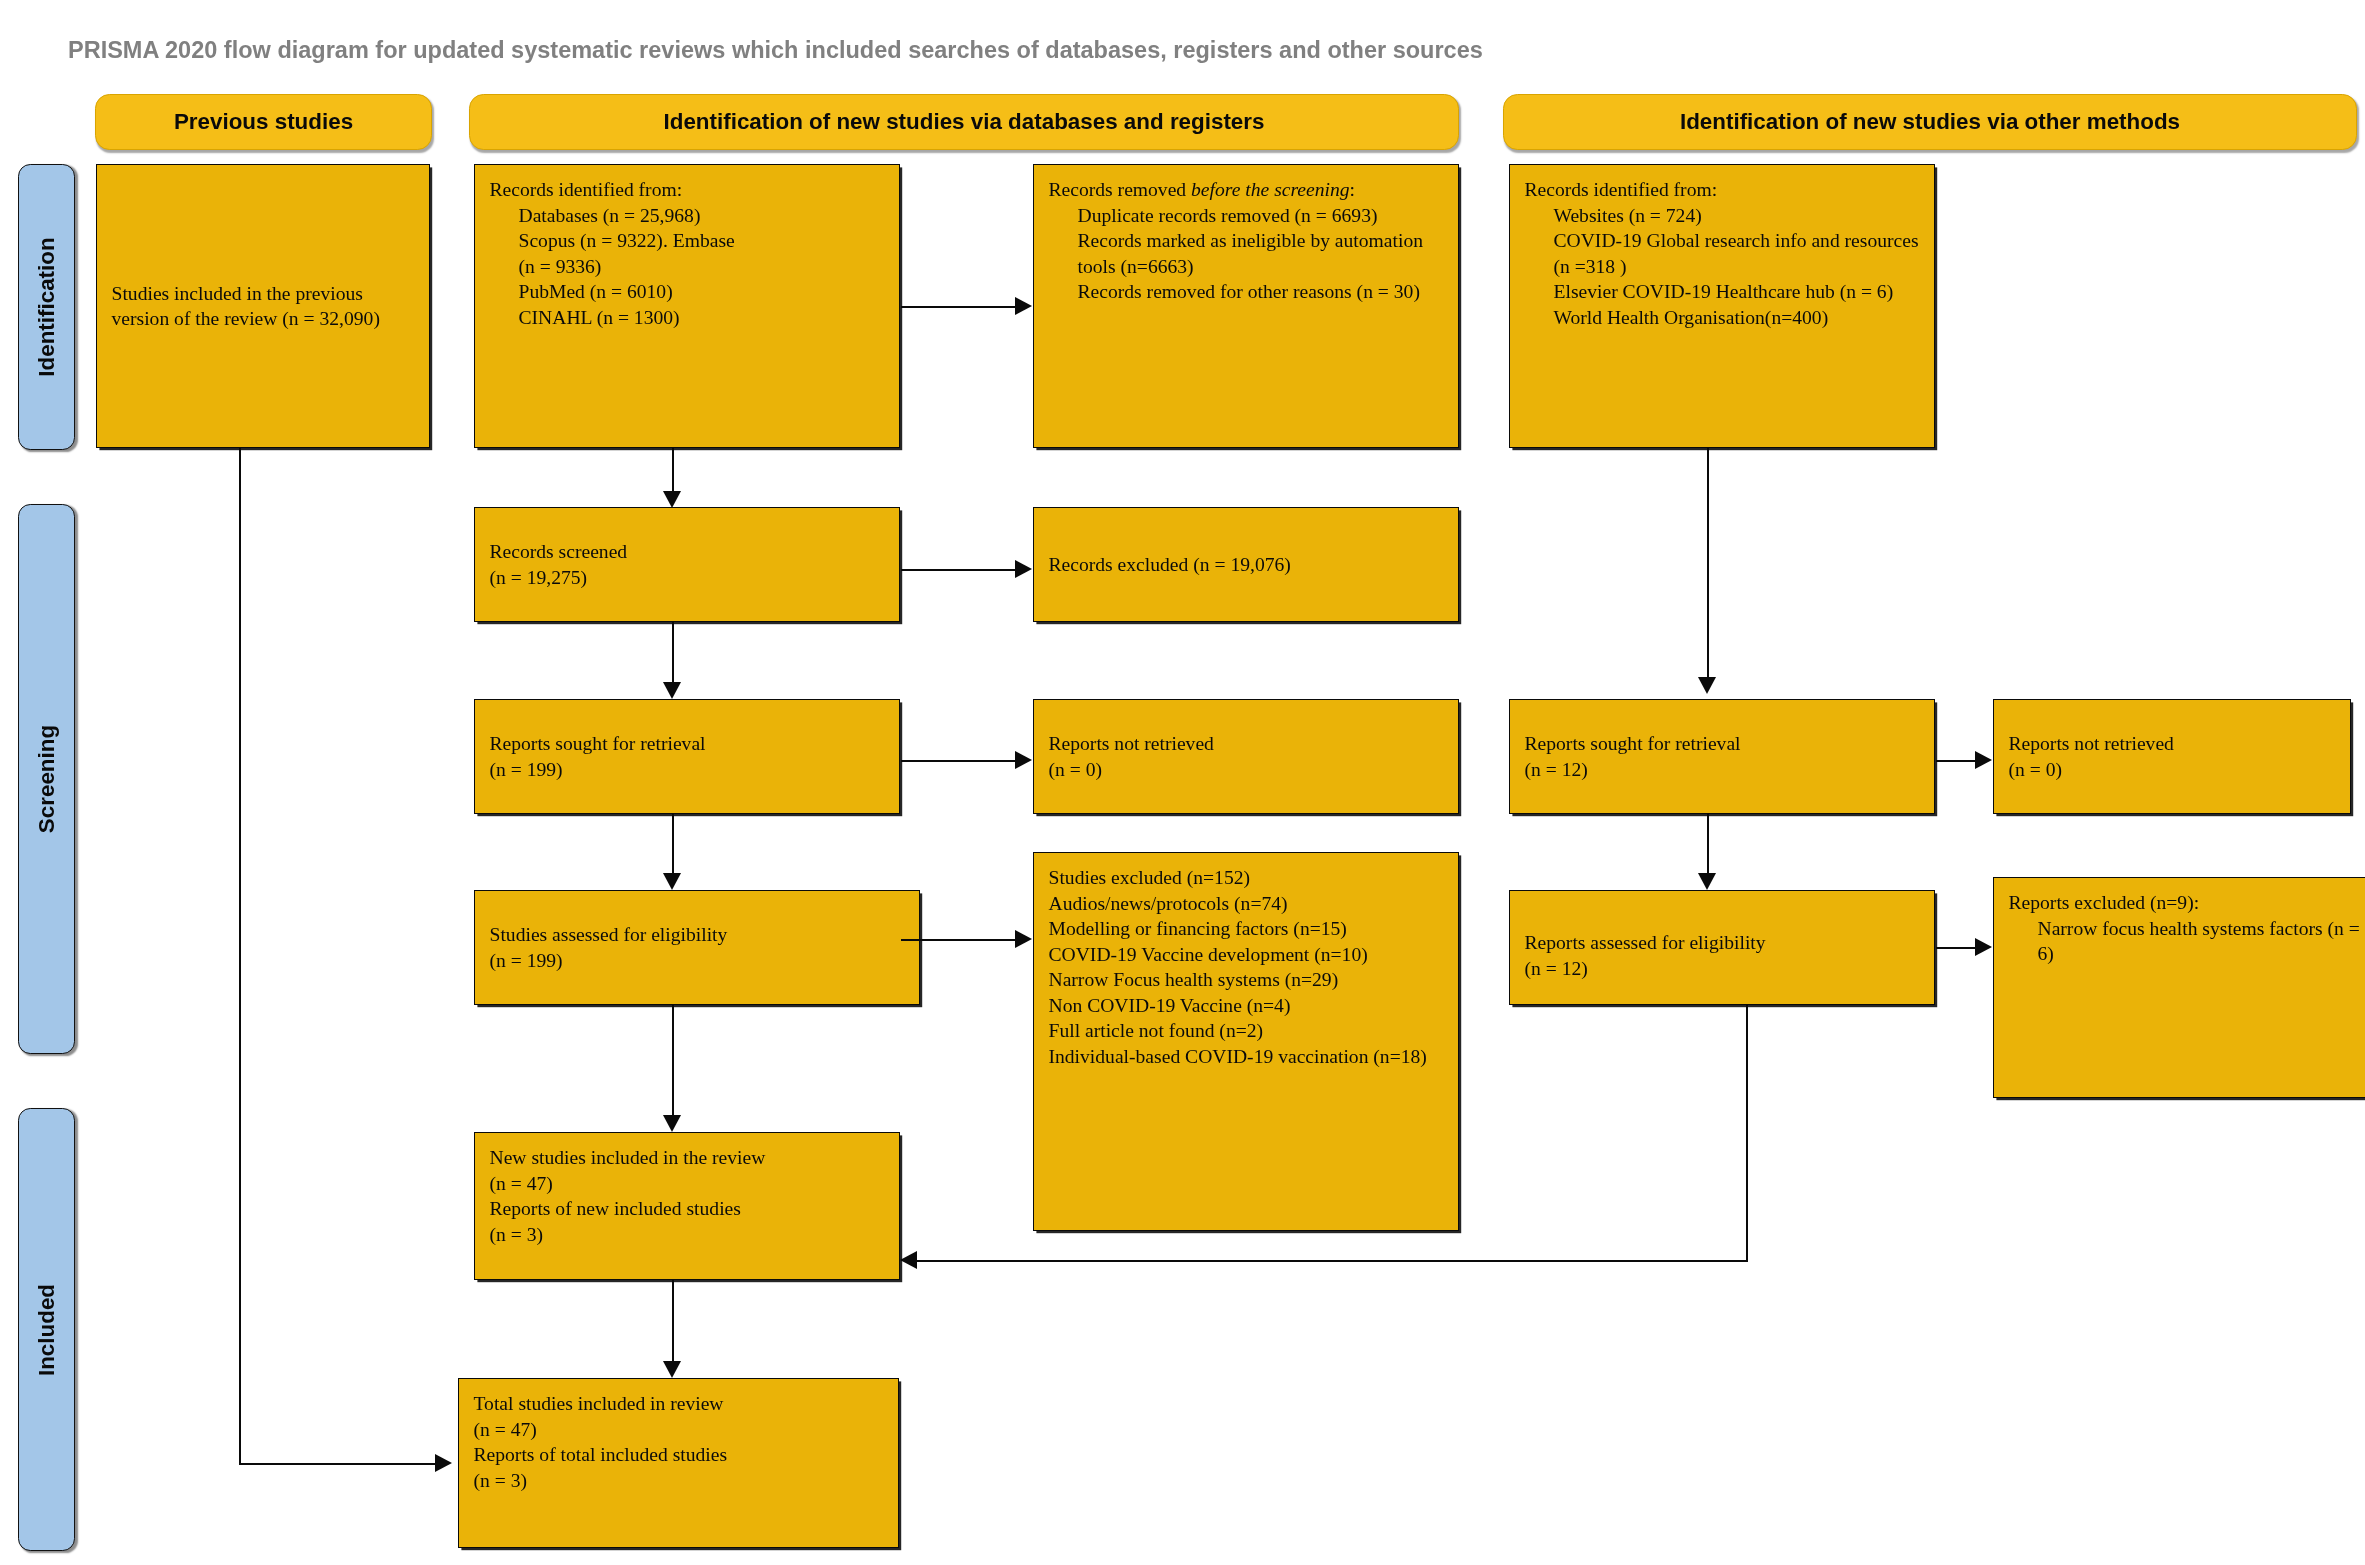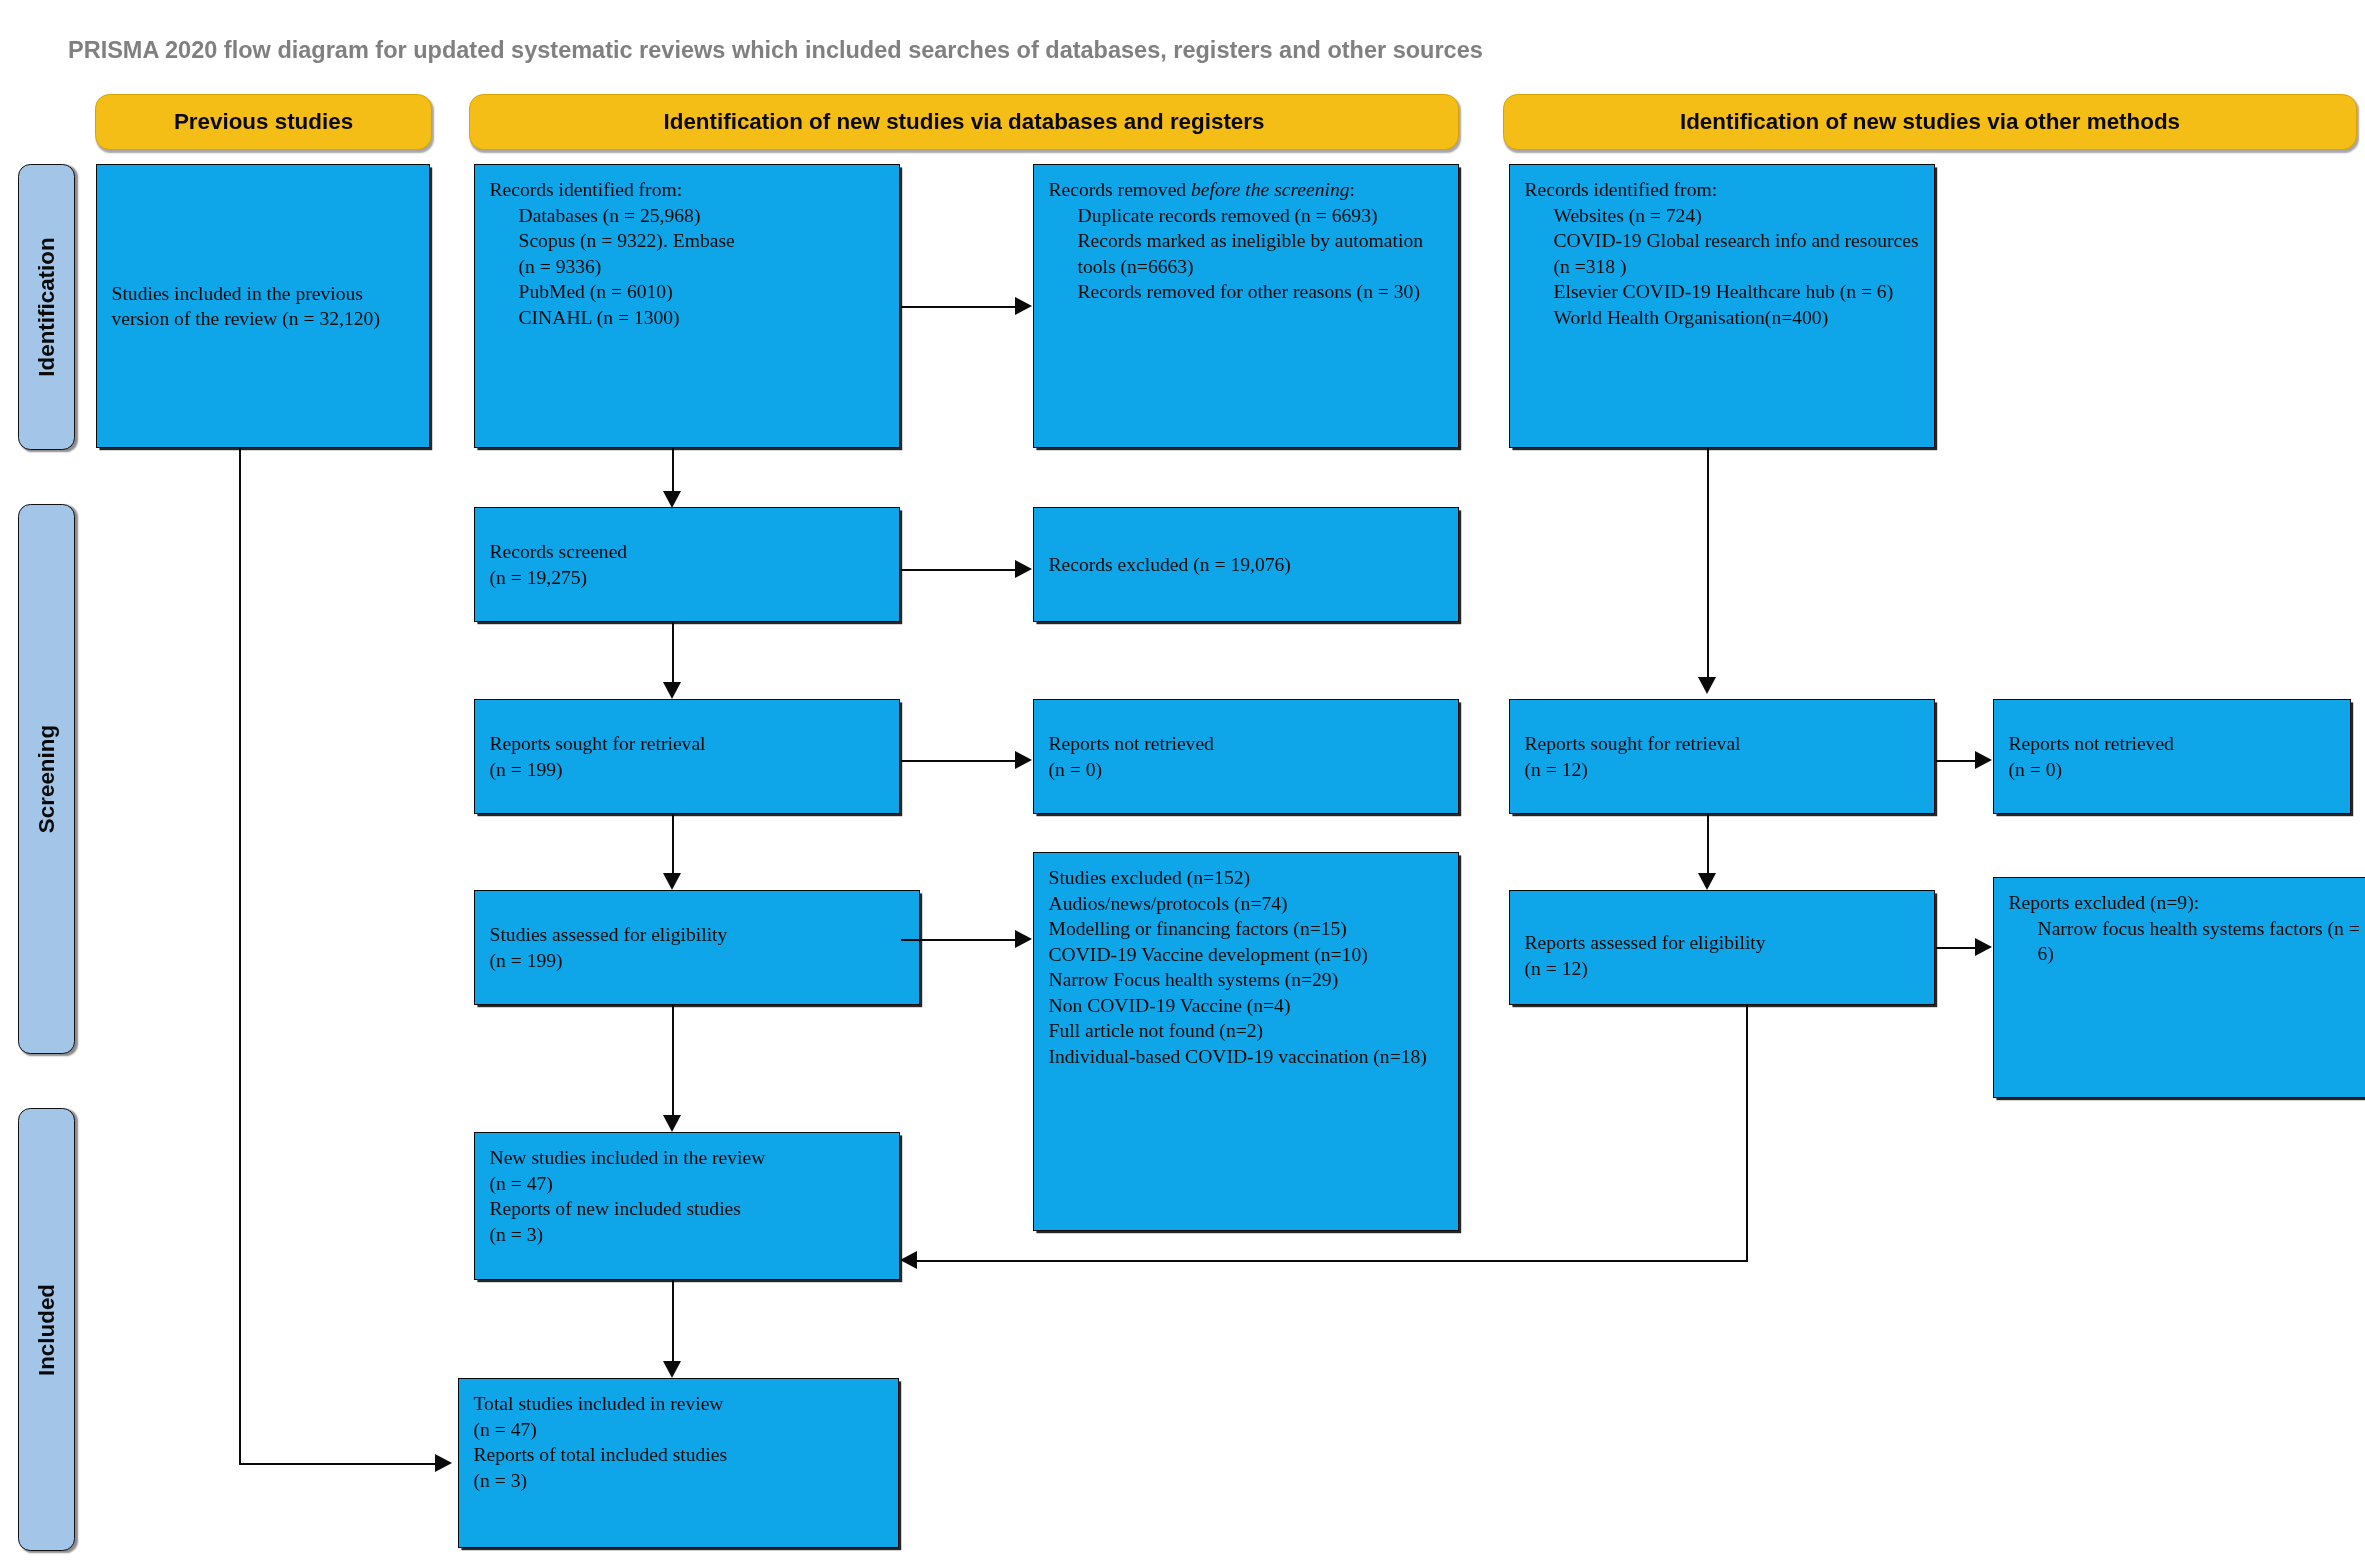--- a/index.html
+++ b/index.html
@@ -29,21 +29,21 @@
   .stagelab span{
     position:absolute;left:50%;top:50%;
     transform:translate(-50%,-50%) rotate(-90deg);
     transform-origin:center center;white-space:nowrap;
     font-family:"Liberation Sans", sans-serif;font-weight:bold;
     font-size:22.4px;color:#0a0a0a;
   }
 
   
   .box{
-    position:absolute;background:#0ea5e9;border:1.7px solid #0a0a0a;
+    position:absolute;background:#eab308;border:1.7px solid #0a0a0a;
     box-shadow:2.8px 2.8px 0 -0.6px rgba(0,0,0,.85);
     box-sizing:border-box;
     display:flex;align-items:center;
   }
   .box .txt{
     padding:0 14.5px;font-size:19.6px;line-height:1.30;color:#0a0a0a;
     font-family:"Liberation Serif", serif;width:100%;
   }
   .box .txt .ind{display:block;padding-left:29px;}
   .box .txt .it{font-style:italic;}
@@ -85,21 +85,21 @@
   </div>
   <div class="stagelab" style="left:18px;top:504px;width:55px;height:548px;">
     <span>Screening</span>
   </div>
   <div class="stagelab" style="left:18px;top:1108px;width:55px;height:441px;">
     <span>Included</span>
   </div>
 
   <div class="box" style="left:96px;top:164px;width:334px;height:284px;">
     <div class="txt">
-        <span class="" style="display: block;">Studies included in the previous version of the review (n = 32,120)</span>
+        <span class="" style="display: block;">Studies included in the previous version of the review (n = 32,090)</span>
       </div>
   </div>
 
   <div class="box topal" style="left:474px;top:164px;width:426px;height:284px;">
     <div class="txt">
         <span class="" style="display: block;">Records identified from:</span>
         <span class="ind">Databases (n = 25,968)</span>
         <span class="ind">Scopus (n = 9322).          Embase</span>
         <span class="ind">(n = 9336)</span>
         <span class="ind">PubMed (n = 6010)</span>

